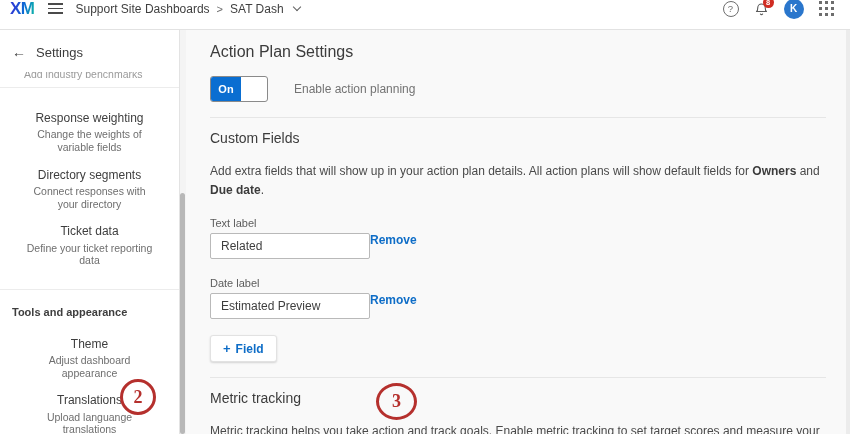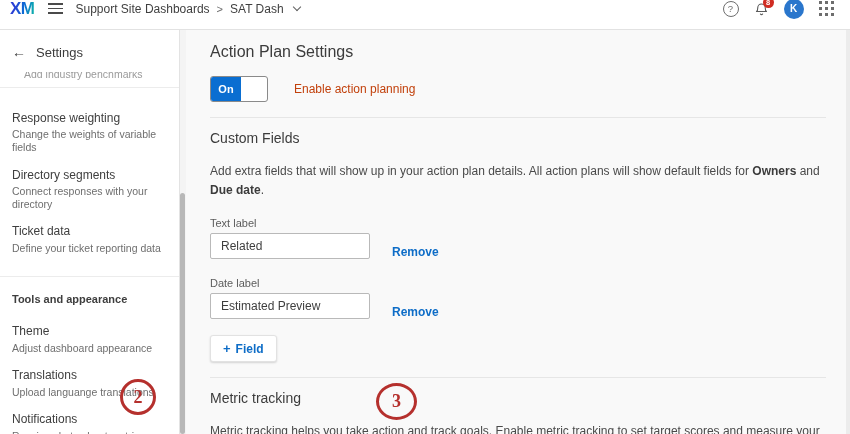--- a/index.html
+++ b/index.html
@@ -68,45 +68,45 @@
   }
   .sidebar-inner { width:179px; }
   .sidebar-header {
     display:flex; align-items:center; gap:10px;
     padding:14px 12px 12px; font-size:13px; color:#3c3c3c; cursor:pointer;
   }
   .back-arrow { font-size:14px; color:#3c3c3c; }
   .partial-item { height:10px; overflow:hidden; padding:0 24px; }
   .partial-item span { display:block; margin-top:-4px; font-size:10.5px; color:#9a9a9a; }
   .side-divider { border:0; border-top:1px solid #ececec; margin:5px 0 16px 0; }
-  .side-item { padding:7px 12px; cursor:pointer; }
+  .side-item { padding:7px 24px; cursor:pointer;text-align:center; }
   .side-item .label { font-size:12px; color:#3e3e3e; line-height:1.2; }
   .side-item .desc { font-size:10.5px; color:#6e6e6e; margin-top:3px; line-height:1.2; }
   .section-sep { border:0; border-top:1px solid #ececec; margin:15px 0 0 0; }
   .side-section-header { padding:16px 12px 12px; font-size:11px; font-weight:bold; color:#3e3e3e; }
 
   
   .main { flex:1; background:#f9f9f9; padding:12px 24px 0 24px; position:relative; }
   .main-title { font-size:16px; font-weight:400; color:#3c3c3c; line-height:20px; }
   .toggle-row { display:flex; align-items:center; gap:26px; margin-top:14px; }
   .toggle {
     width:58px; height:26px; border:1px solid #8a8a8a; border-radius:3px;
     background:#fff; display:flex; overflow:hidden; cursor:pointer; flex-shrink:0;
   }
   .toggle .on-half {
     width:30px; height:100%; background:#0a6ed1; color:#fff;
     font-size:11px; font-weight:bold; display:flex; align-items:center; justify-content:center;
   }
-  .toggle-label { font-size:12px; color:#c2410c; }
+  .toggle-label { font-size:12px; color:#737373; }
   .h-divider { border:0; border-top:1px solid #e6e6e6; margin:15px 0 0 0; }
   .section-heading { font-size:14px; font-weight:400; color:#3c3c3c; margin-top:12px; }
   .para { font-size:12px; color:#4a4a4a; line-height:1.55; margin-top:16px; max-width:630px; }
   .para b { color:#3c3c3c; }
   .field-label { font-size:11px; color:#5c5c5c; margin-top:18px; }
-  .field-row { display:flex; align-items:flex-end; gap:22px; margin-top:4px; }
+  .field-row { display:flex; align-items:flex-start; margin-top:4px; }
   .text-input {
     width:160px; height:26px; border:1px solid #b9b9b9; border-radius:2px;
     padding:0 10px; font-size:12px; color:#3e3e3e; background:#fff;
     font-family:"Liberation Sans", sans-serif;
   }
   .remove-link { font-size:12px; color:#0e6dc7; font-weight:bold; text-decoration:none; cursor:pointer; }
   .add-field-btn {
     display:inline-flex; align-items:center; gap:5px; margin-top:16px;
     background:#fff; border:1px solid #e2e2e2; border-radius:3px;
     box-shadow:0 1px 2px rgba(0,0,0,0.15);

